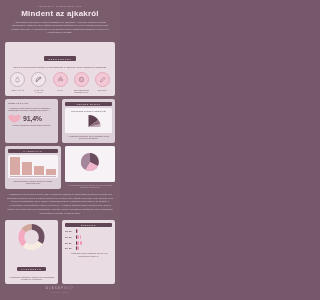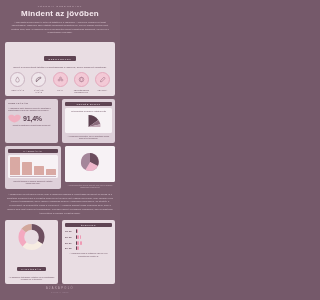--- a/index.html
+++ b/index.html
@@ -72,21 +72,21 @@
   .flogo{font-size:2.6px;letter-spacing:1.4px;color:#c2a7b5;text-transform:uppercase;}
   .fsub{font-size:1.8px;letter-spacing:.6px;color:#a98fa0;margin-top:.8px;}
 </style>
 </head>
 <body>
 
 <div class="page">
 
   <div class="hero">
     <div class="kicker">Kérdőív eredmények</div>
-    <div class="title">Mindent az jövőben</div>
+    <div class="title">Mindent az ajkakról</div>
     <div class="herotext">A fogyasztói kérdőívünket 4 héten át töltötték ki a vásárlóink. A felmérés eredményeit most közzétesszük. Összesen 1284 kitöltött válaszlapot dolgoztunk fel, melyek alapján pontos képet kaptunk arról, hogy a vásárlóink milyen szempontok szerint választanak ajakápolót, és melyek a legfontosabb elvárásaik.</div>
   </div>
 
   <div class="card crit">
     <span class="badge">Szempontok</span>
     <div class="sub">Ezeket a szempontokat tartották a legfontosabbnak a vásárlóink, amikor ajakápolót választanak.</div>
     <div class="icons">
 
       <div class="ico">
         <div class="circ">

